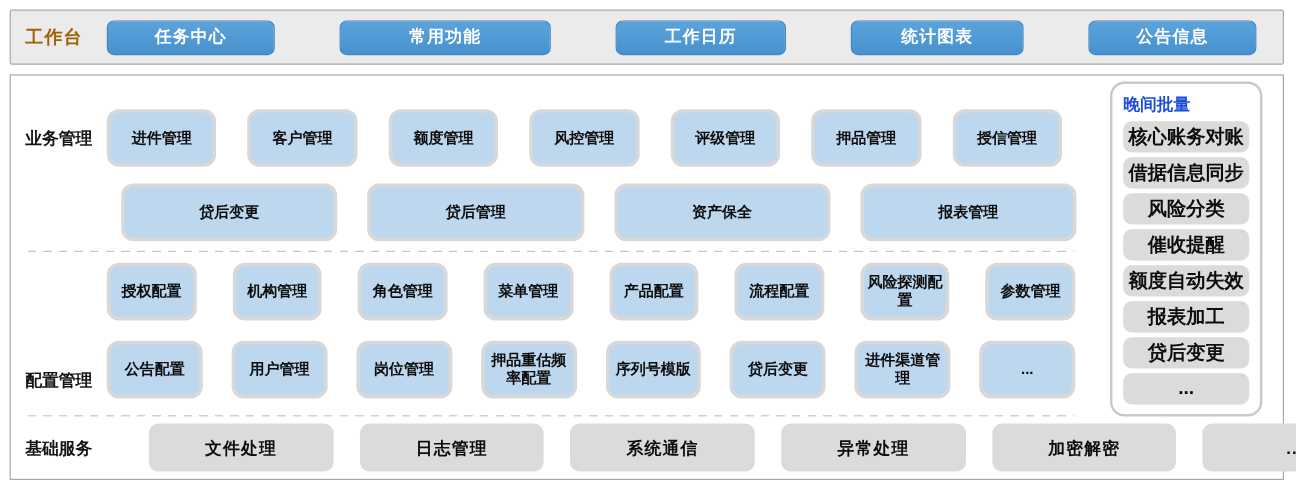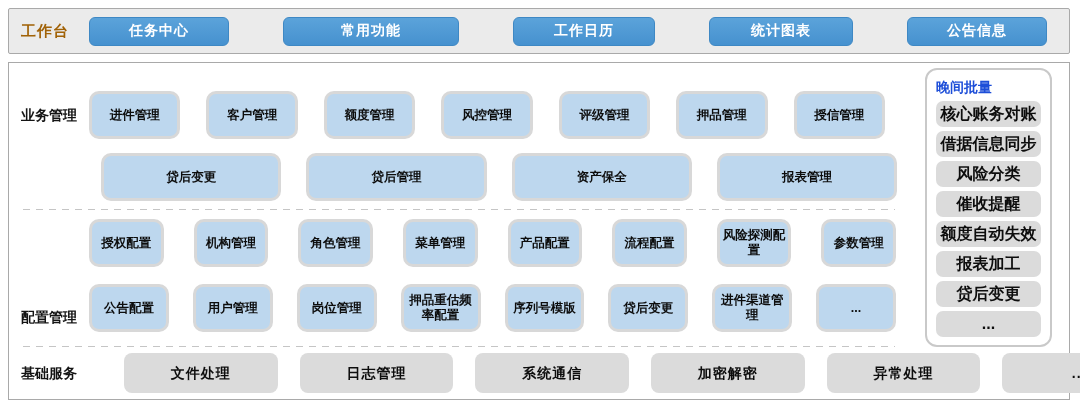--- a/index.html
+++ b/index.html
@@ -146,22 +146,22 @@
       <div class="box">...</div>
     </div>
 
   <div class="divider" id="divider-2"></div>
 
   <div class="sec-label" id="lbl-base">基础服务</div>
   <div class="row" id="base-row">
       <div class="box gray">文件处理</div>
       <div class="box gray">日志管理</div>
       <div class="box gray">系统通信</div>
+      <div class="box gray">异常处理</div>
       <div class="box gray">加密解密</div>
-      <div class="box gray">异常处理</div>
       <div class="box gray">...</div>
     </div>
 
   <div class="sidebar">
     <div class="sidebar-title">晚间批量</div>
     <div class="sidebar-items">
         <div class="batch-item">核心账务对账</div>
         <div class="batch-item">借据信息同步</div>
         <div class="batch-item">风险分类</div>
         <div class="batch-item">催收提醒</div>

